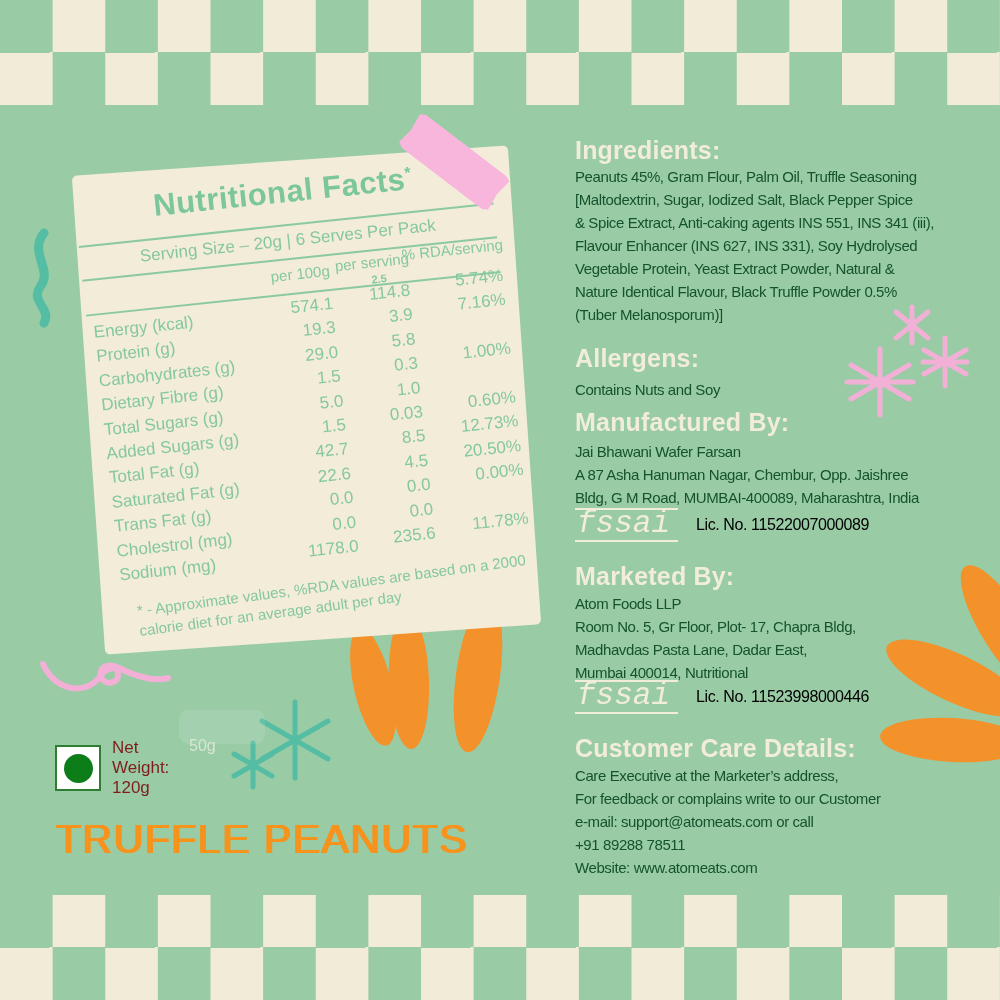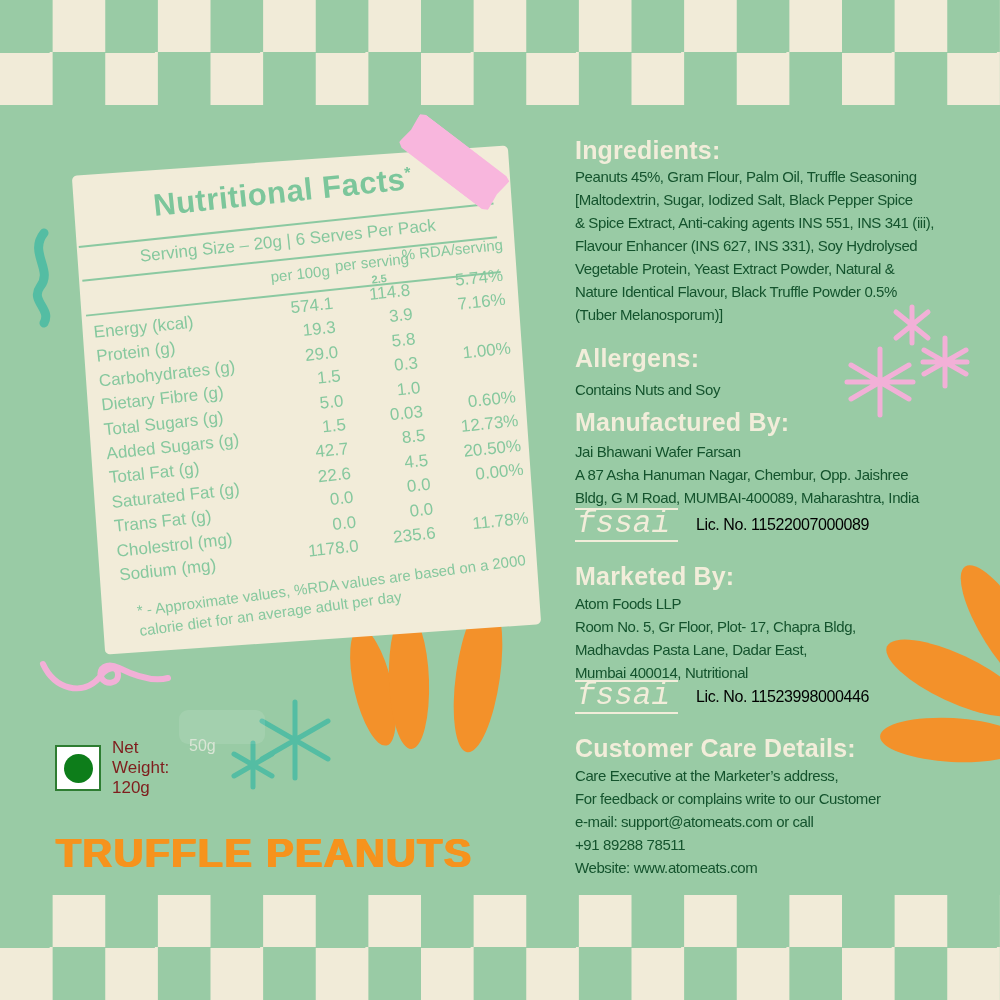--- a/index.html
+++ b/index.html
@@ -56,23 +56,23 @@
     color:#f2edda;border-top:2px solid #f2edda;border-bottom:2px solid #f2edda;padding:0 8px 2px 2px;}
   .fssai-lic{font-size:16px;padding-bottom:6px;white-space:nowrap;}
   
   .veg{position:absolute;left:55px;top:745px;width:46px;height:46px;background:#ffffff;
     border:2px solid #2e7d32;box-sizing:border-box;display:flex;align-items:center;justify-content:center;}
   .veg-dot{width:29px;height:29px;border-radius:50%;background:#0d7d1a;}
   .netweight{position:absolute;left:112px;top:738px;font-size:17px;line-height:20px;color:#7f1d1d;}
   .tag50{position:absolute;left:179px;top:710px;width:86px;height:34px;
     background:rgba(255,255,255,0.10);border-radius:9px;}
   .tag50-txt{position:absolute;left:10px;top:7px;font-size:16px;color:#d9e5d5;margin-top:20px;}
-  .product-name{position:absolute;left:56px;top:816px;font-size:41px;font-weight:bold;
+  .product-name{position:absolute;left:56px;top:816px;font-size:41px;font-weight:normal;
     letter-spacing:1.5px;color:#f6931d;white-space:nowrap;
-    text-shadow:1px 0 0 #f6931d, -1px 0 0 #f6931d;margin-top:14px;}
+    text-shadow:1px 0 0 #f6931d, -1px 0 0 #f6931d;}
 </style>
 </head>
 <body>
 
 <div class="canvas">
 
   <div class="checker top"></div>
   <div class="checker bottom"></div>
 
   <svg class="deco" style="left:20px;top:225px;" width="50" height="105" viewBox="0 0 50 105">

